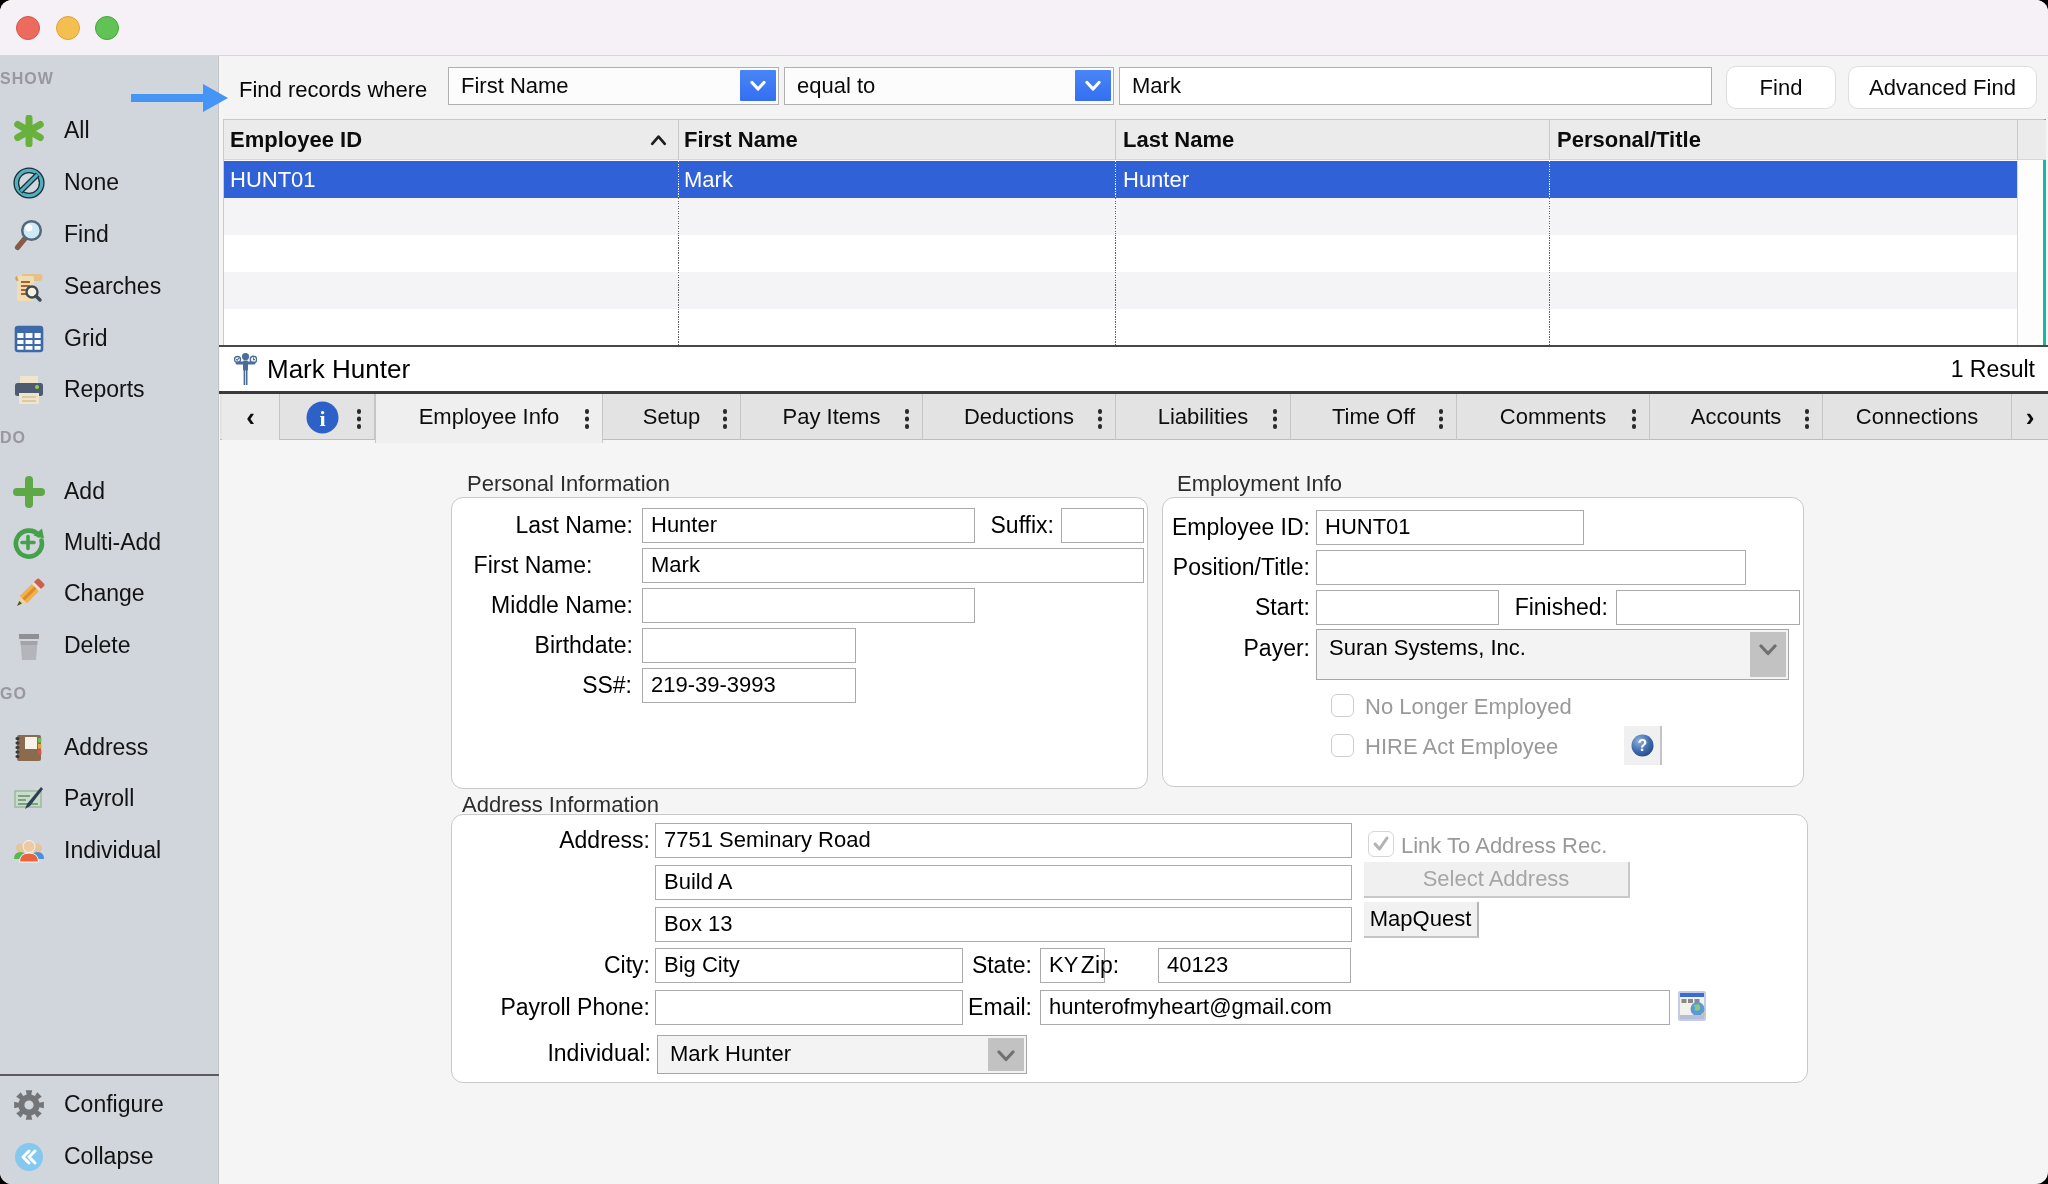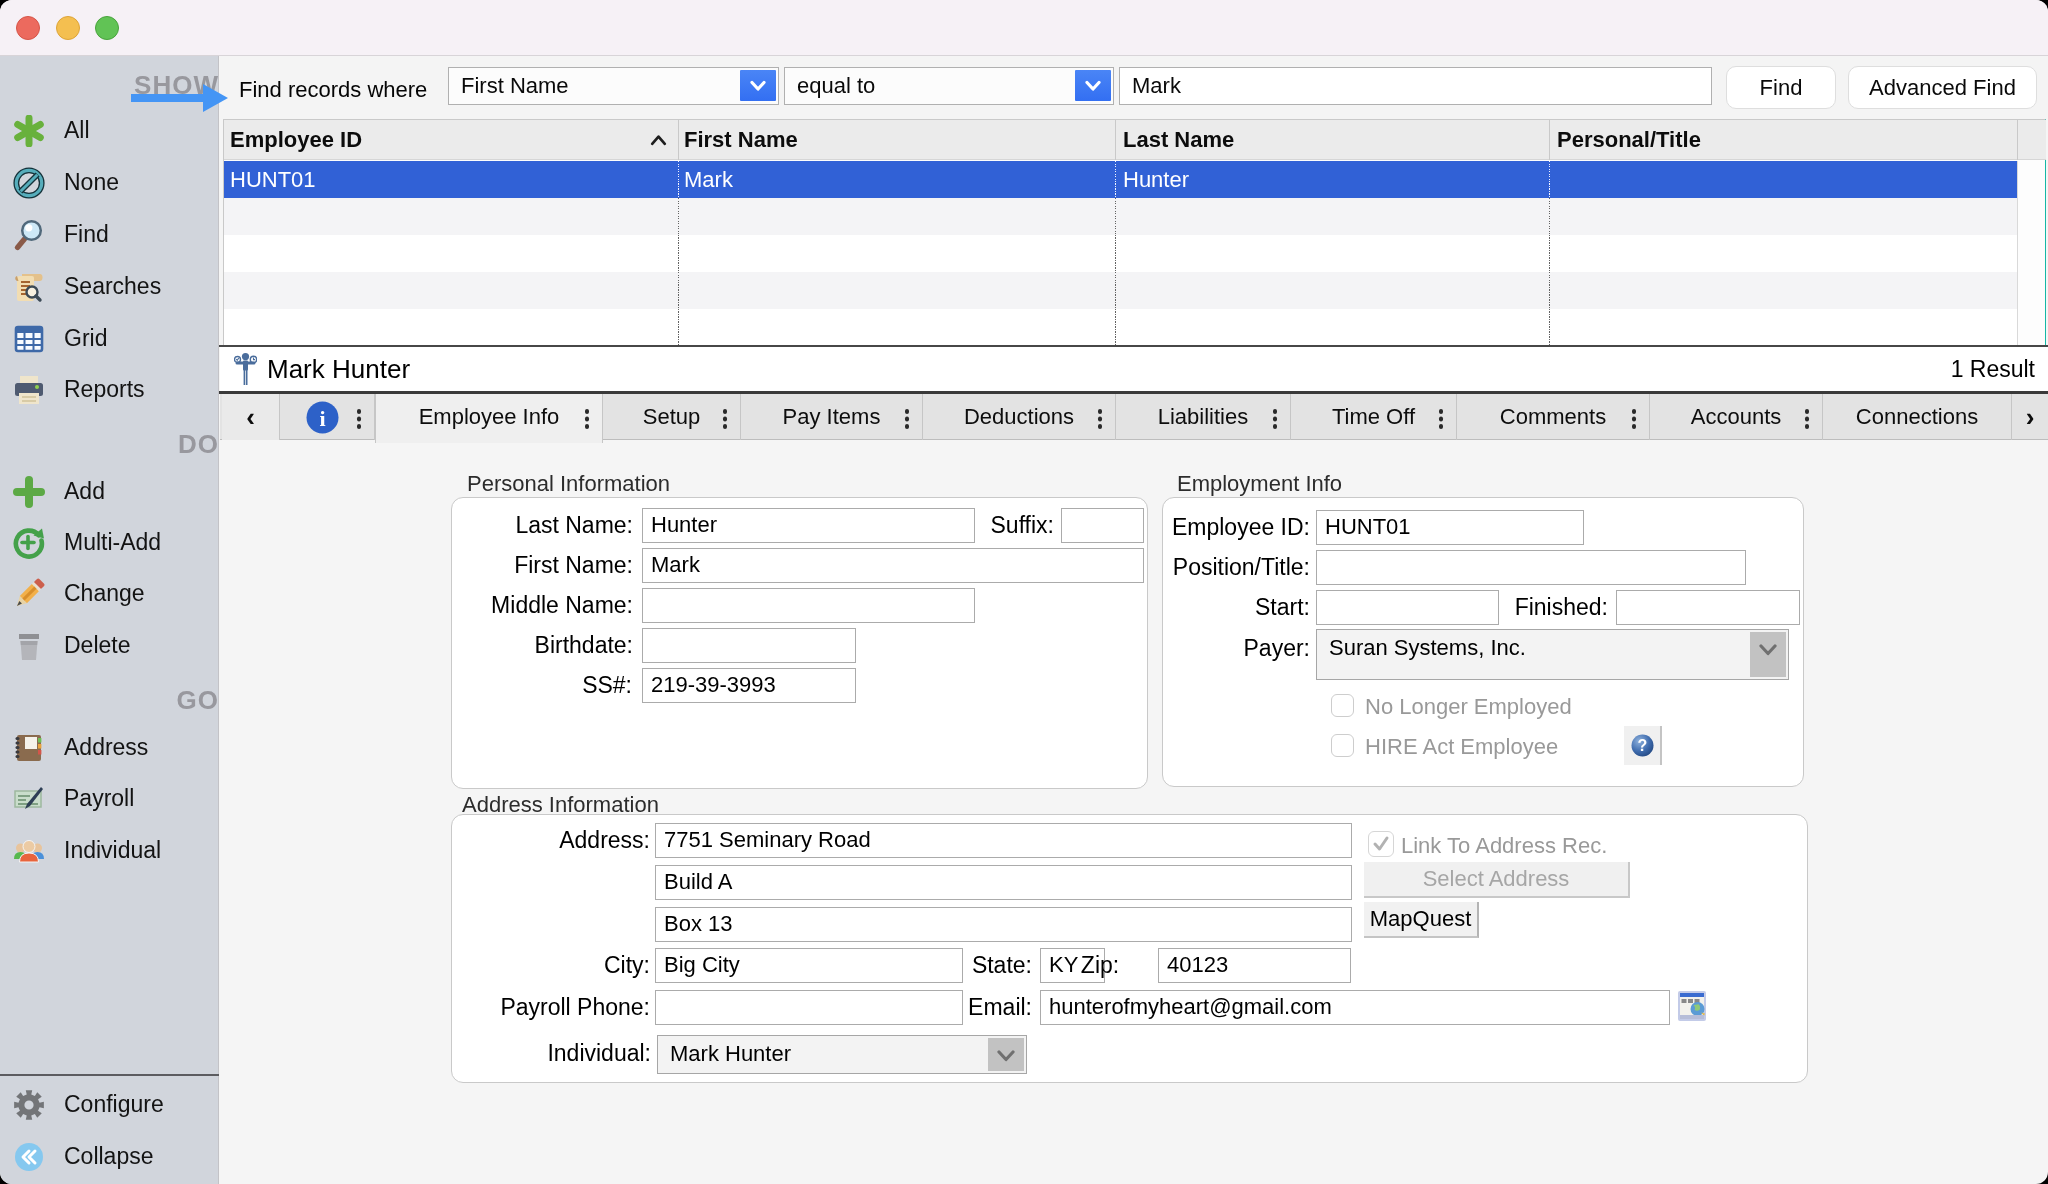--- a/index.html
+++ b/index.html
@@ -8,35 +8,35 @@
 #win { position:relative; width:2048px; height:1184px; background:#f5f5f5; border-radius:12px; overflow:hidden; }
 .abs { position:absolute; }
 
 
 #titlebar { position:absolute; left:0; top:0; width:2048px; height:56px; background:#f6f1f6; border-bottom:1px solid #d8d4d8; }
 #title { position:absolute; left:0; top:0; width:2048px; height:55px; text-align:center; line-height:55px; font-size:27px; font-weight:bold; color:#4a474a; }
 .light { position:absolute; top:16px; width:24px; height:24px; border-radius:50%; }
 
 
 #sidebar { position:absolute; left:0; top:56px; width:219px; height:1128px; background:#d1d5dc; border-right:1px solid #c3c3c7; }
-.sbhead { position:absolute; width:219px; text-align:right; font-size:26px; font-weight:bold; color:#98989e; letter-spacing:1px; }
+.sbhead { position:absolute; width:219px; text-align:left; font-size:16px; font-weight:bold; color:#98989e; letter-spacing:1px; }
 .sbitem { position:absolute; left:64px; font-size:23px; color:#131313; }
 .sbicon { position:absolute; left:13px; width:32px; height:32px; }
 #sbline { position:absolute; left:0; top:1074px; width:219px; height:2px; background:#5c5c60; }
 
 
 #findbar { position:absolute; left:220px; top:56px; width:1828px; height:63px; background:#f4f4f4; }
 .sel { position:absolute; top:67px; height:38px; background:#fcfcfc; border:1.5px solid #b0b0b0; font-size:22px; color:#0a0a0a; line-height:35px; padding-left:12px; }
 .selbtn { position:absolute; right:2px; top:2px; width:36px; height:31px; border-radius:1px; background:linear-gradient(#4a85f6,#336ff2); }
 .chev { position:absolute; left:10px; top:10px; width:16px; height:12px; }
 #findinput { position:absolute; left:1119px; top:67px; width:593px; height:38px; background:#fff; border:1.5px solid #b0b0b0; font-size:22px; line-height:35px; padding-left:12px; color:#0a0a0a; }
 .fbtn { position:absolute; top:66px; height:43px; border-radius:10px; background:#fff; border:1px solid #dedede; font-size:22px; color:#0a0a0a; text-align:center; line-height:41px; }
 
 
-#tbl { position:absolute; left:223px; top:119px; width:1823px; height:228px; border-left:1px solid #c9c9c9; border-right:1px solid #14b8a6; border-top:1px solid #c9c9c9; background:#fdfdfd; }
+#tbl { position:absolute; left:223px; top:119px; width:1823px; height:228px; border-left:1px solid #c9c9c9; border-right:3px solid #14b8a6; border-top:1px solid #c9c9c9; background:#fdfdfd; }
 #thead { position:absolute; left:0; top:0; width:1822px; height:40px; background:#ebebeb; border-bottom:1px solid #d6d6d6; }
 .th { position:absolute; top:0; height:40px; line-height:40px; font-size:22px; font-weight:bold; color:#0c0c0c; }
 .hsep { position:absolute; top:0; width:1px; height:40px; background:#c9c9c9; }
 .row { position:absolute; left:0; width:1793px; height:37px; }
 .cell { position:absolute; top:0; height:37px; line-height:37px; font-size:22px; color:#0c0c0c; }
 .dotv { position:absolute; top:0; width:1.4px; height:37px; background:repeating-linear-gradient(to bottom, #636363 0 1.2px, transparent 1.2px 2.5px); }
 .dotw { background:repeating-linear-gradient(to bottom, #f2f4ff 0 1.2px, transparent 1.2px 2.5px); }
 #tblbottom { position:absolute; left:219px; top:345px; width:1829px; height:2px; background:#474747; }
 
 
@@ -332,21 +332,21 @@
   <div class="tab" style="left:1650px; width:173px;">Accounts<span class="tdots"></span></div>
   <div class="tab" style="left:1823px; width:189px;">Connections</div>
   <div class="tab" style="left:2012px; width:36px; border-right:none; font-size:26px; font-weight:bold;">›</div>
 
   <div class="gtitle" style="left:467px; top:471px;">Personal Information</div>
   <div class="gbox" style="left:451px; top:497px; width:697px; height:292px;"></div>
   <div class="flabel" style="left:433px; top:508px; width:200px;">Last Name:</div>
   <div class="inp" style="left:642px; top:508px; width:333px;">Hunter</div>
   <div class="flabel" style="left:954px; top:508px; width:100px;">Suffix:</div>
   <div class="inp" style="left:1061px; top:508px; width:83px;"></div>
-  <div class="flabel" style="left:433px; top:548px; width:200px;">First Name:</div>
+  <div class="flabel" style="left:433px; top:548px; width:200px;text-align:center;">First Name:</div>
   <div class="inp" style="left:642px; top:548px; width:502px;">Mark</div>
   <div class="flabel" style="left:433px; top:588px; width:200px;">Middle Name:</div>
   <div class="inp" style="left:642px; top:588px; width:333px;"></div>
   <div class="flabel" style="left:433px; top:628px; width:200px;">Birthdate:</div>
   <div class="inp" style="left:642px; top:628px; width:214px;"></div>
   <div class="flabel" style="left:432px; top:668px; width:200px;">SS#:</div>
   <div class="inp" style="left:642px; top:668px; width:214px;">219-39-3993</div>
 
   <div class="gtitle" style="left:1177px; top:471px;">Employment Info</div>
   <div class="gbox" style="left:1162px; top:497px; width:642px; height:290px;"></div>

